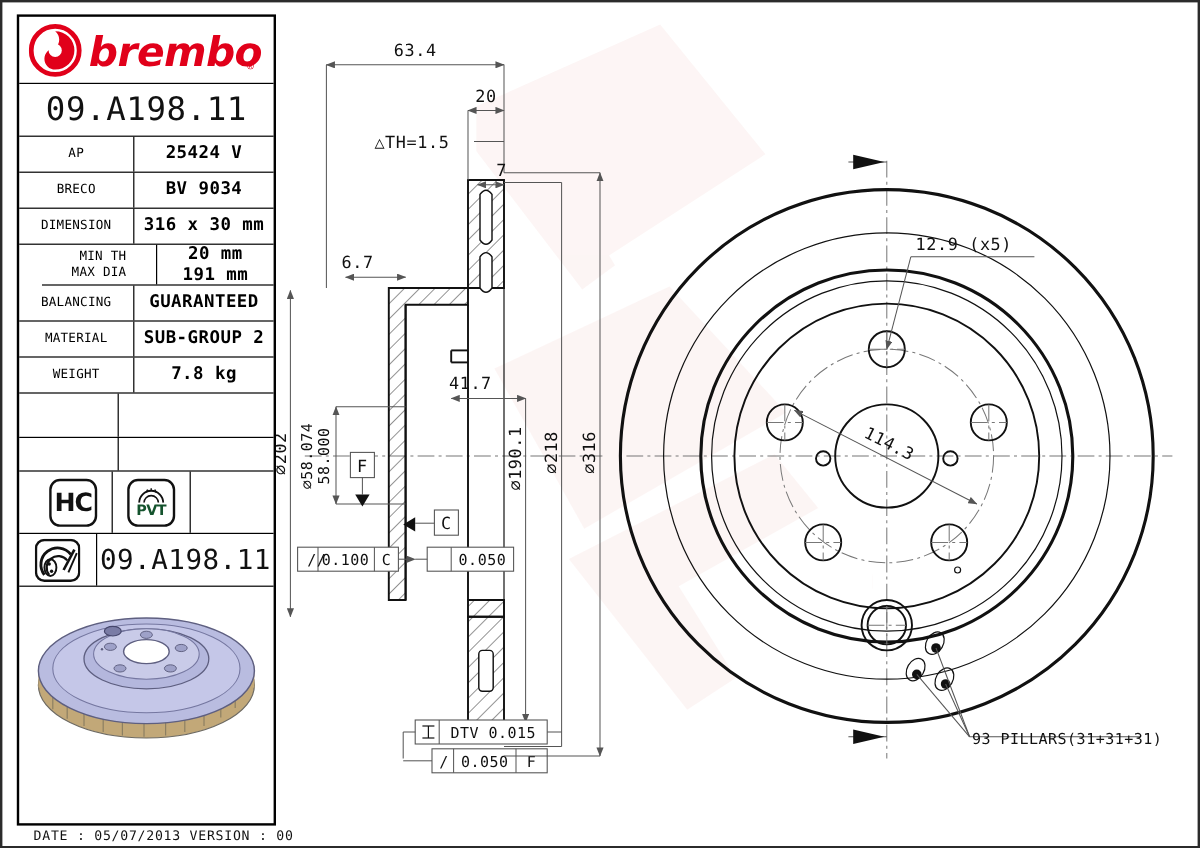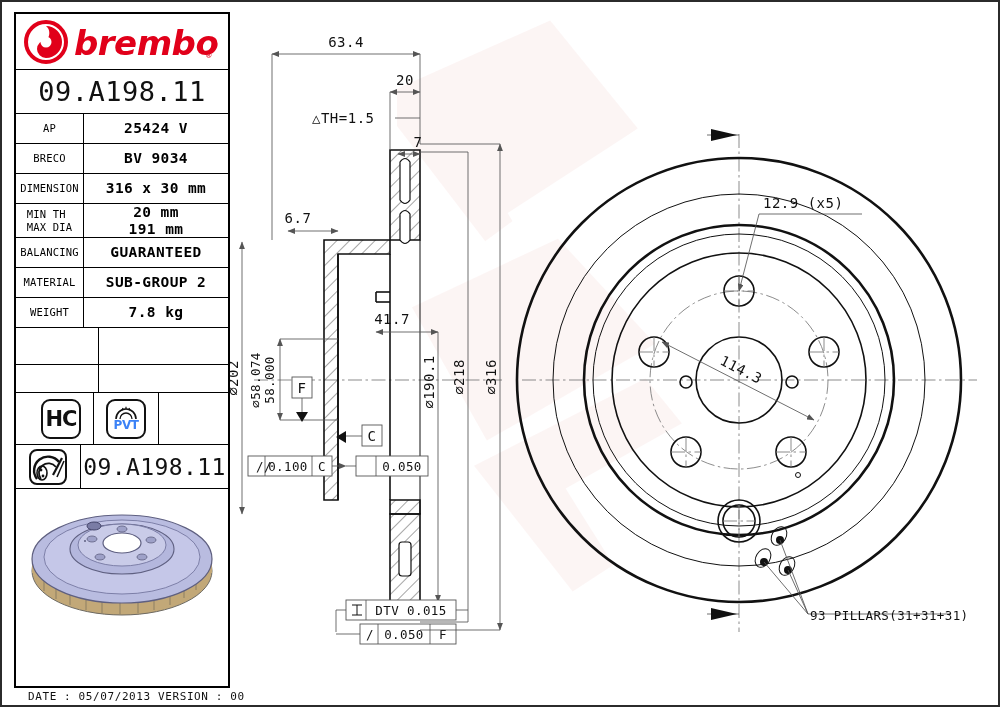--- a/index.html
+++ b/index.html
@@ -16,27 +16,27 @@
   #infoblock{position:absolute;left:12px;top:10px;width:216px;height:676px;
              border:2px solid #000;box-sizing:border-box;z-index:3;background:#fff;}
 
   .ib-row{border-bottom:1.5px solid #000;box-sizing:border-box;display:flex;}
   .ib-logo{height:56px;align-items:center;justify-content:center;font-style:italic;}
   .ib-pn{height:44px;align-items:center;justify-content:center;}
   .pn-text{font-size:27px;letter-spacing:.5px;color:#111;
            font-family:"DejaVu Sans Mono","Liberation Mono",monospace;}
 
   .spec{height:30px;}
-  .spec .k{width:68px;border-right:1.5px solid #000;display:flex;align-items:center;
+  .spec .k{width:96px;border-right:1.5px solid #000;display:flex;align-items:center;
            justify-content:center;font-size:10.5px;letter-spacing:.2px;color:#000;
-           text-align:left;line-height:1.15;box-sizing:border-box;}
+           text-align:right;line-height:1.15;box-sizing:border-box;}
   .spec .v{flex:1;display:flex;align-items:center;justify-content:center;
            font-size:14.5px;letter-spacing:.4px;color:#000;text-align:center;
            line-height:1.12;box-sizing:border-box;font-weight:bold;}
-  .spec.tall{height:34px;}
+  .spec.tall{height:34px;margin-left:19px;}
   .spec.tall .k{font-size:10.5px;}
   .spec.tall .v{font-size:14.5px;}
   .ib-blank{height:37px;}
   .ib-blank .k{width:82px;border-right:1.5px solid #000;}
   .ib-blank .v{flex:1;}
 
   .ib-badges{height:52px;padding-left:13px;}
   .bd-cell{width:65px;border-right:1.5px solid #000;display:flex;align-items:center;
            justify-content:center;box-sizing:border-box;}
   .bd-cell.last{border-right:none;flex:1;}
@@ -49,21 +49,21 @@
 
   .ib-photo{height:auto;flex:1;display:flex;align-items:center;justify-content:center;
             border-bottom:none;padding:4px 0;}
 
   
   .badge{width:40px;height:40px;border:2.5px solid #111;border-radius:9px;
          display:flex;flex-direction:column;align-items:center;justify-content:center;
          box-sizing:border-box;background:#fff;}
   .badge .hc{font-size:21px;font-weight:bold;letter-spacing:-1px;color:#111;
              font-family:"DejaVu Sans","Liberation Sans",sans-serif;}
-  .badge .pvt{font-size:12px;font-weight:bold;letter-spacing:-.5px;color:#3b82f6;
+  .badge .pvt{font-size:12px;font-weight:bold;letter-spacing:-.5px;color:#14532d;
               font-family:"DejaVu Sans","Liberation Sans",sans-serif;line-height:1;}
 
   
   #datefoot{position:absolute;left:26px;top:688px;font-size:11px;
             letter-spacing:.6px;color:#111;z-index:4;white-space:pre;}
 
   
   #drawing{position:absolute;left:0;top:0;width:1000px;height:707px;z-index:2;}
   .thin{fill:none;stroke:#111;stroke-width:1;}
   .med{fill:none;stroke:#111;stroke-width:1.6;}

